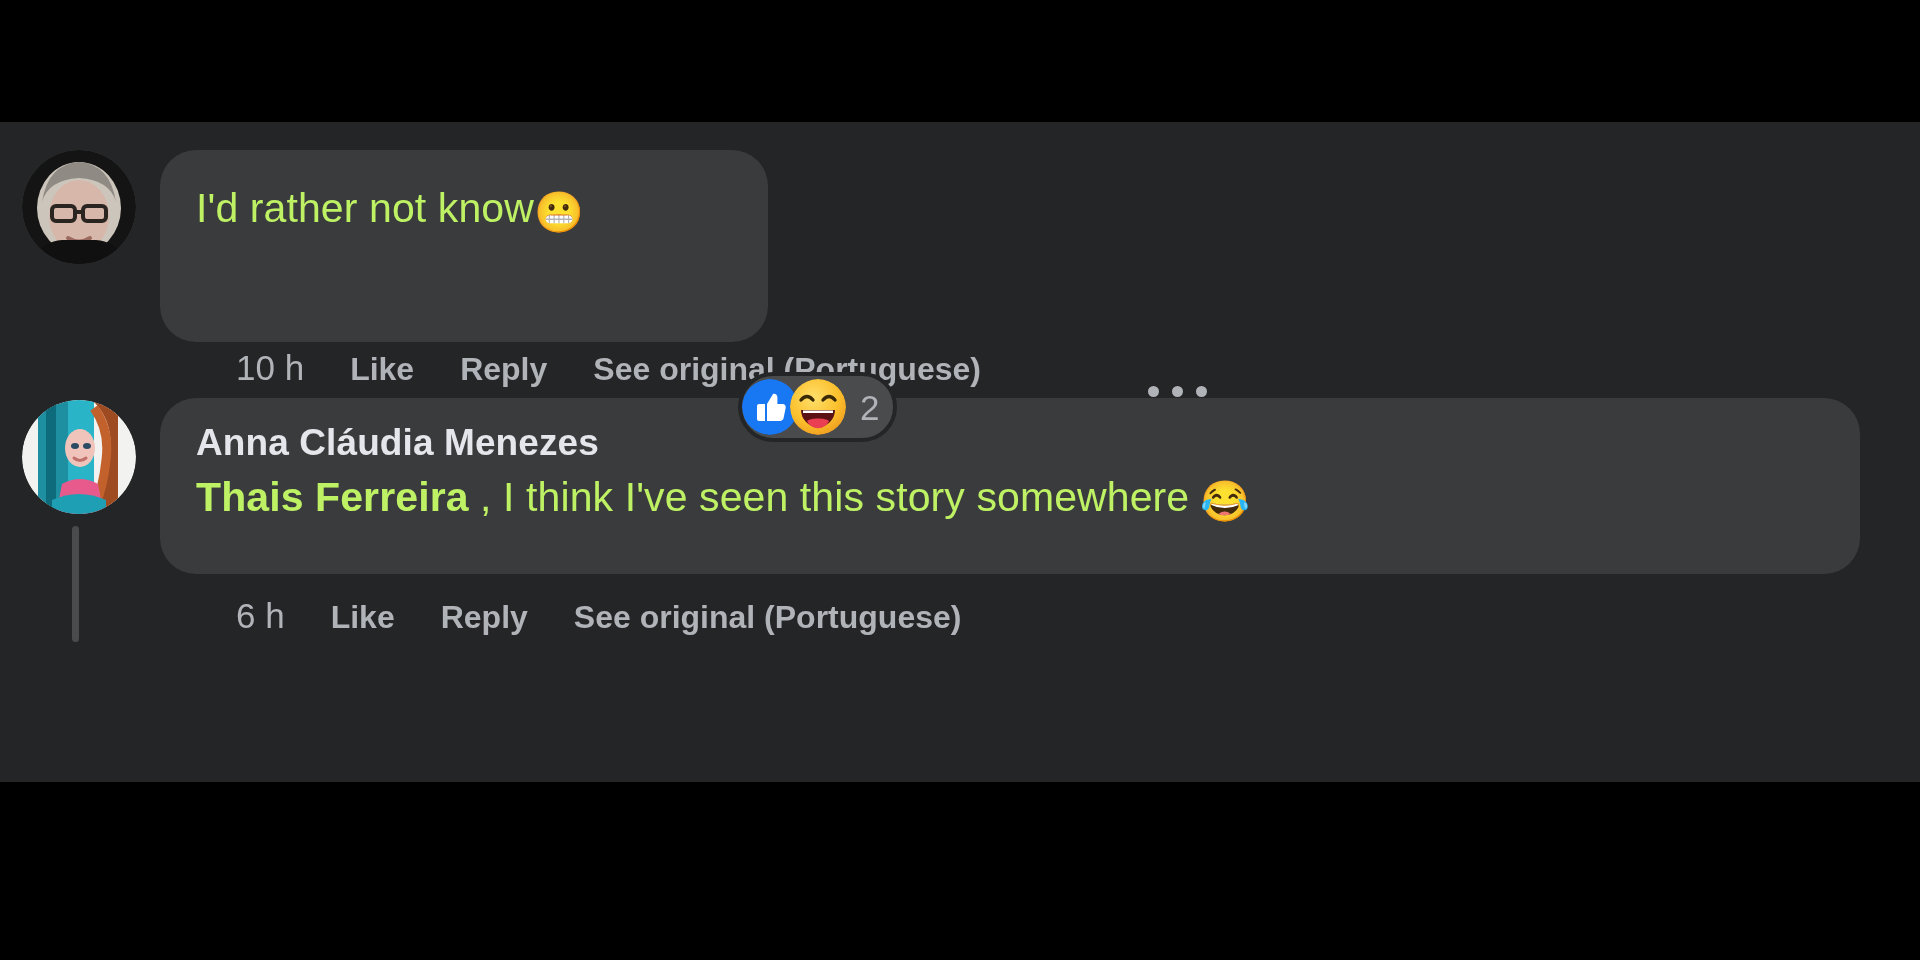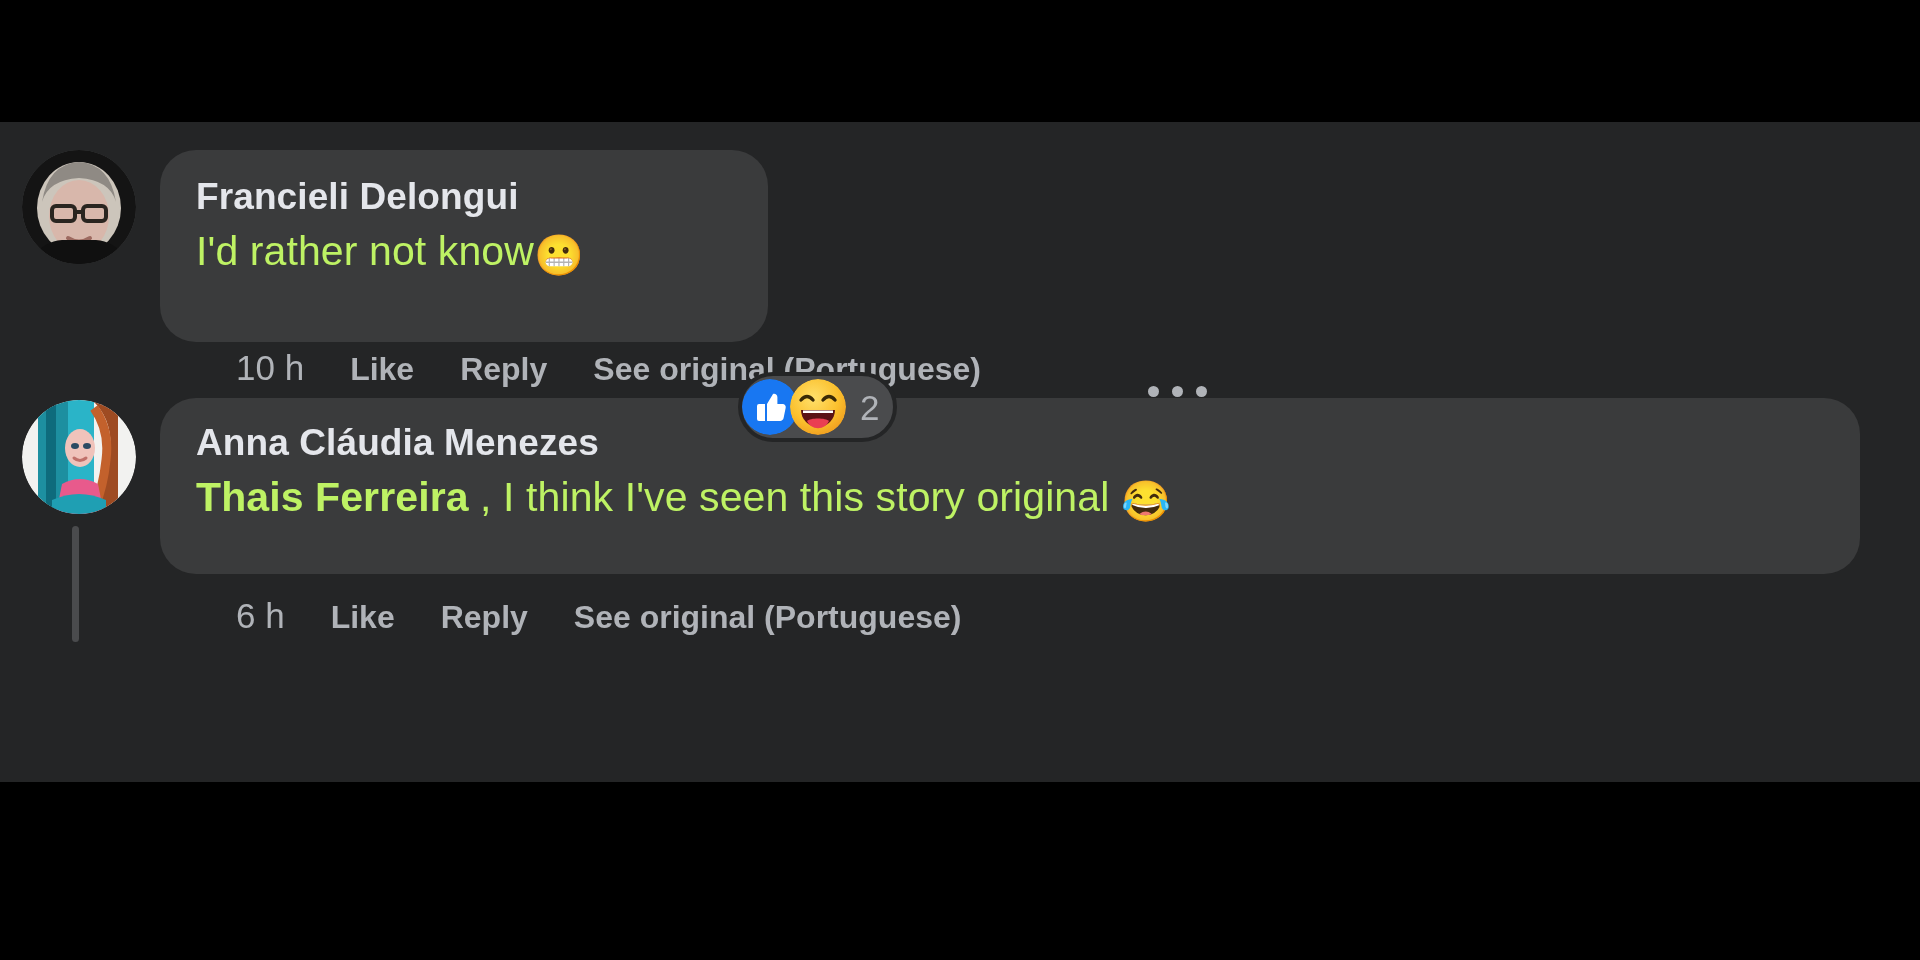--- a/index.html
+++ b/index.html
@@ -227,21 +227,20 @@
             <rect x="30" y="56" width="23" height="15" rx="4" fill="none" stroke="#2a2520" stroke-width="4"></rect>
             <rect x="61" y="56" width="23" height="15" rx="4" fill="none" stroke="#2a2520" stroke-width="4"></rect>
             <line x1="53" y1="62" x2="61" y2="62" stroke="#2a2520" stroke-width="4"></line>
             <path d="M46 88 Q57 95 68 88" stroke="#9d6a60" stroke-width="4" fill="none" stroke-linecap="round"></path>
             <path d="M6 114 Q18 92 40 90 L74 90 Q96 92 108 114 Z" fill="#101010"></path>
           </g>
         </svg>
       </div>
 
       <div class="bubble bubble-1">
-        <div class="author">Francieli Delongui</div>
         <div class="body-text"><span>I'd rather not know</span><span class="emoji-inline">😬</span></div>
       </div>
 
       <div class="reaction-pill reaction-pill-1">
         <svg class="reaction-emoji" viewBox="0 0 56 56" xmlns="http://www.w3.org/2000/svg">
           <circle cx="28" cy="28" r="28" fill="#1877f2"></circle>
           <path d="M17 25h6v17h-6a2 2 0 0 1-2-2V27a2 2 0 0 1 2-2z" fill="#ffffff"></path>
           <path d="M25 25l6-10c2.4-.6 4.4 1 4.4 3.2V25h5.3c2 0 3.4 1.8 3 3.7l-2.1 10.4c-.3 1.7-1.8 2.9-3.5 2.9H25V25z" fill="#ffffff"></path>
         </svg>
         <svg class="reaction-emoji" viewBox="0 0 56 56" xmlns="http://www.w3.org/2000/svg">
@@ -299,21 +298,21 @@
             <path d="M40 84 q18 -10 36 0 l6 30 -48 0z" fill="#e85a8c"></path>
             <path d="M30 100 q27 -12 54 0 l0 14 -54 0z" fill="#1f9fb3"></path>
           </g>
         </svg>
       </div>
 
       <div class="thread-line"></div>
 
       <div class="bubble bubble-2">
         <div class="author">Anna Cláudia Menezes</div>
-        <div class="body-text"><span class="mention">Thais Ferreira</span><span> , I think I've seen this story original </span><span class="emoji-inline">😂</span></div>
+        <div class="body-text"><span class="mention">Thais Ferreira</span><span> , I think I've seen this story somewhere </span><span class="emoji-inline">😂</span></div>
       </div>
 
       <div class="actions actions-2">
         <span class="action-time">6 h</span>
         <span class="action-link">Like</span>
         <span class="action-link">Reply</span>
         <span class="action-link">See original (Portuguese)</span>
       </div>
     </div>
 

